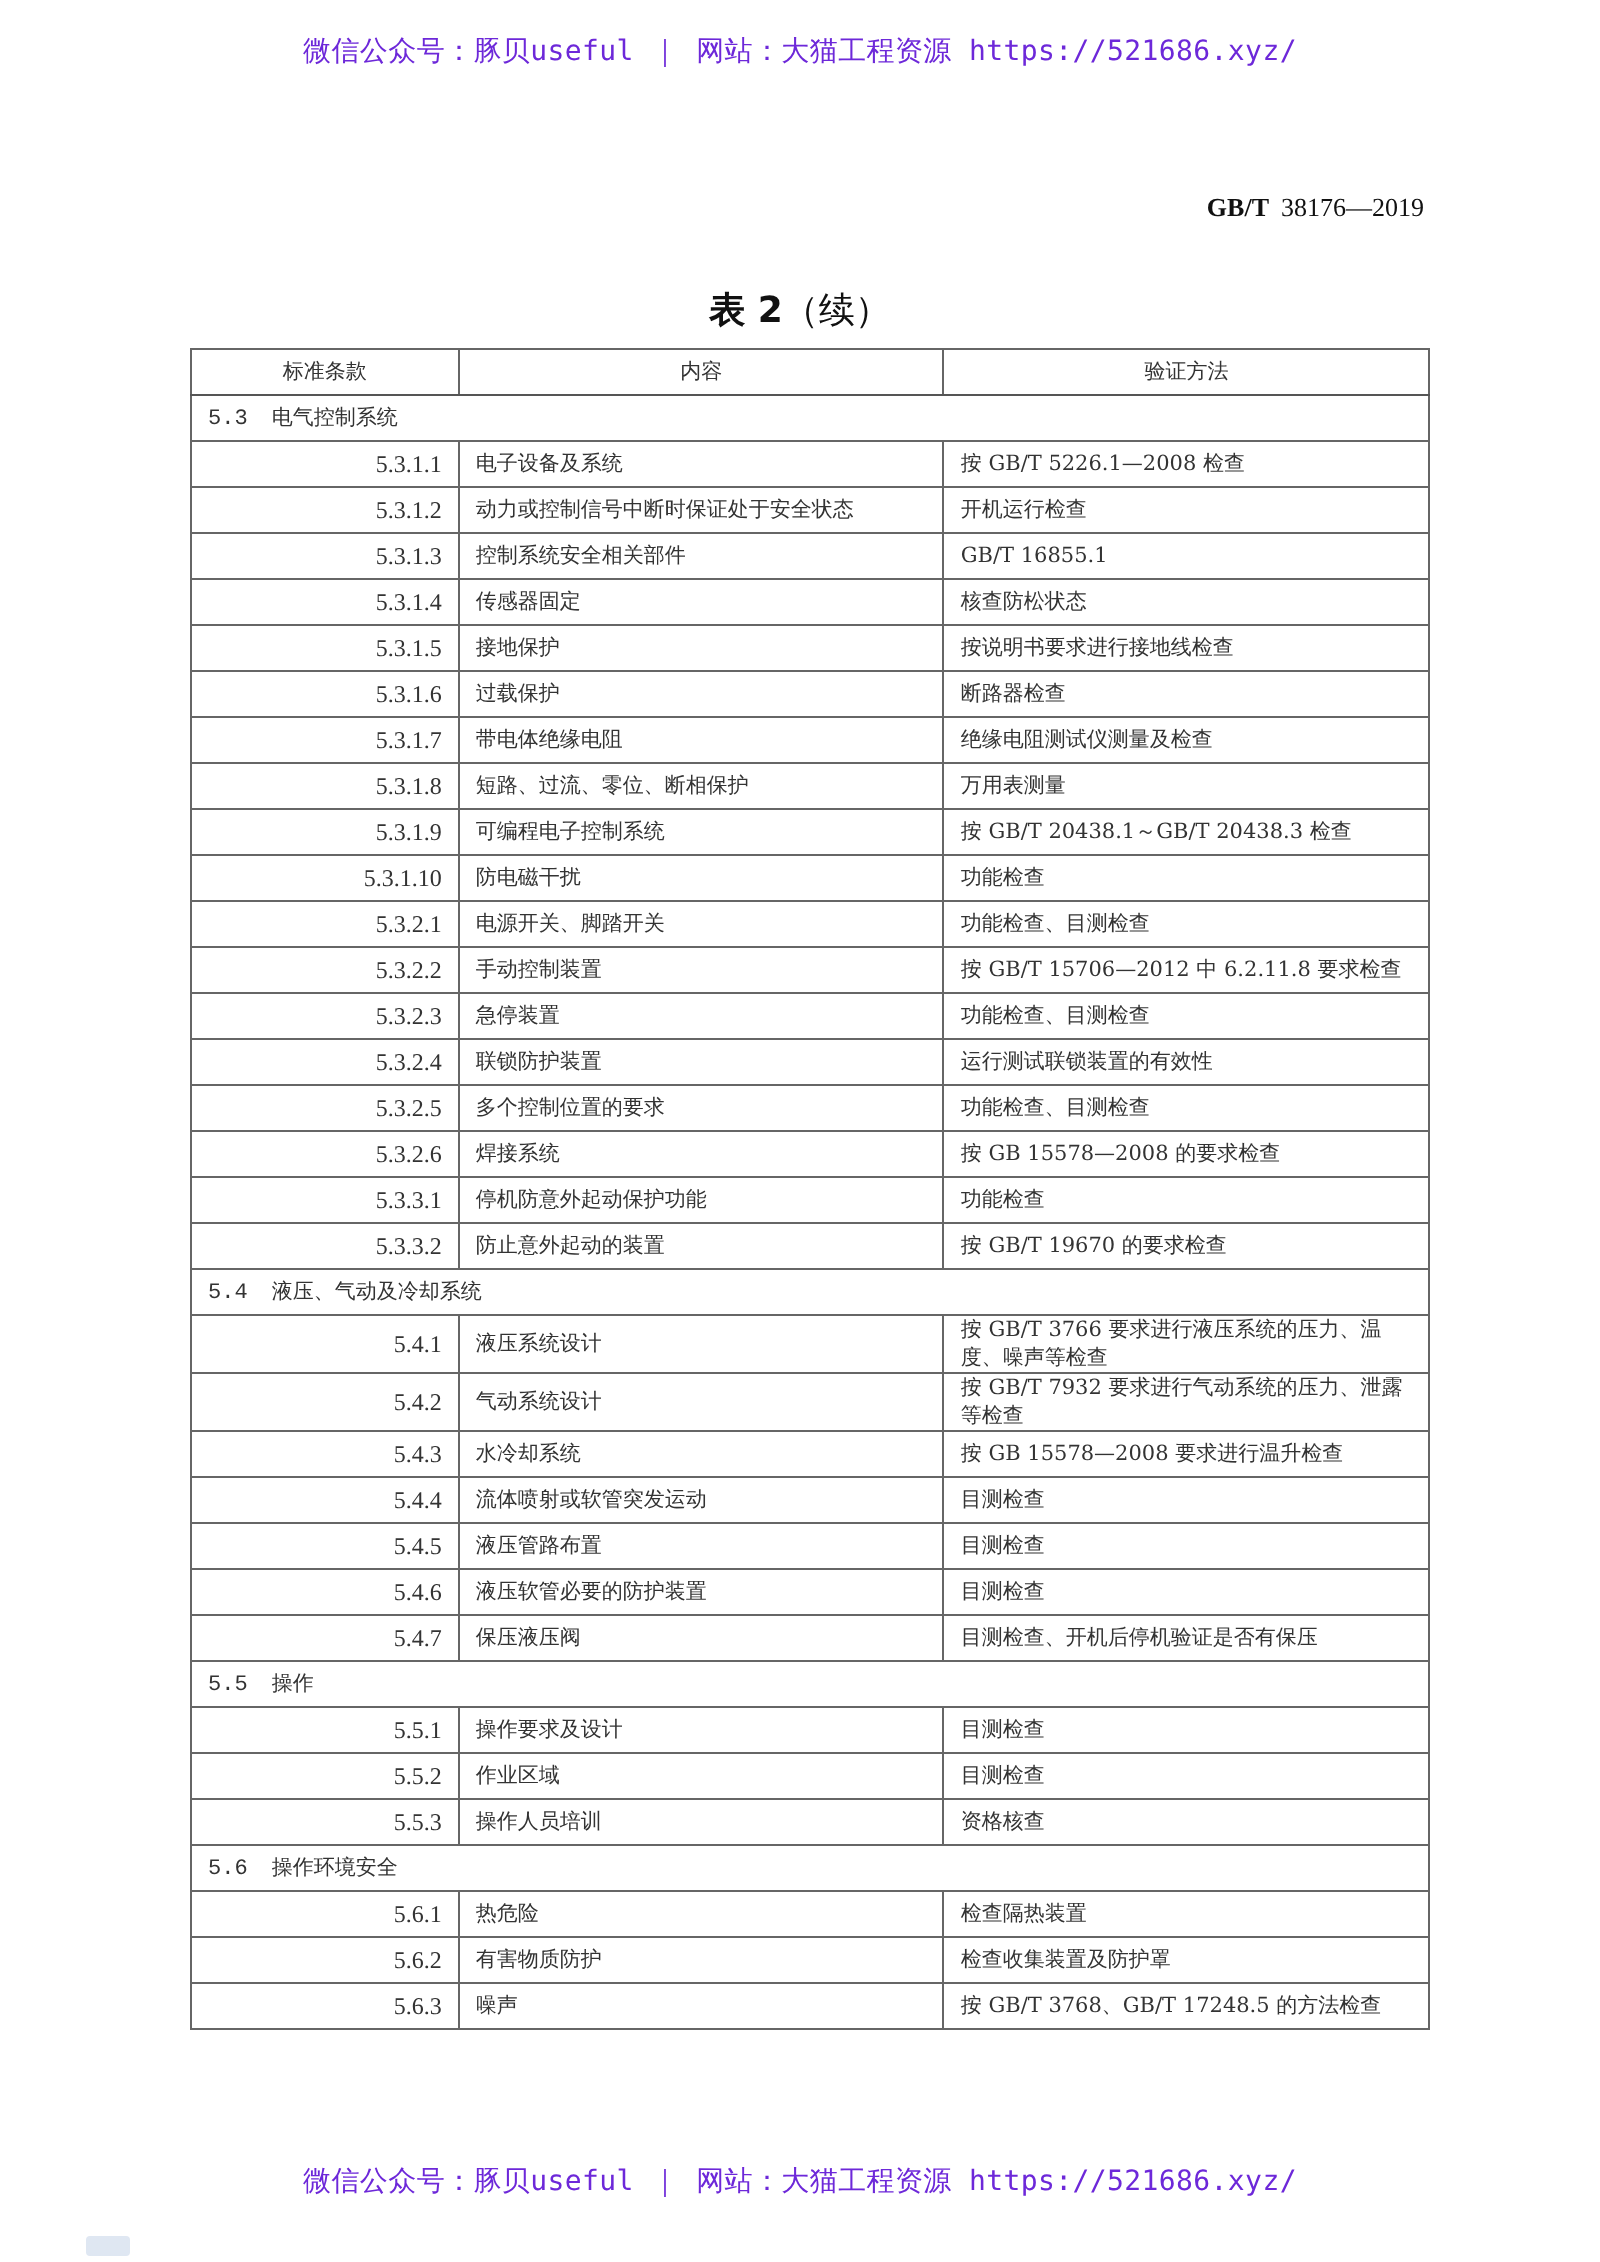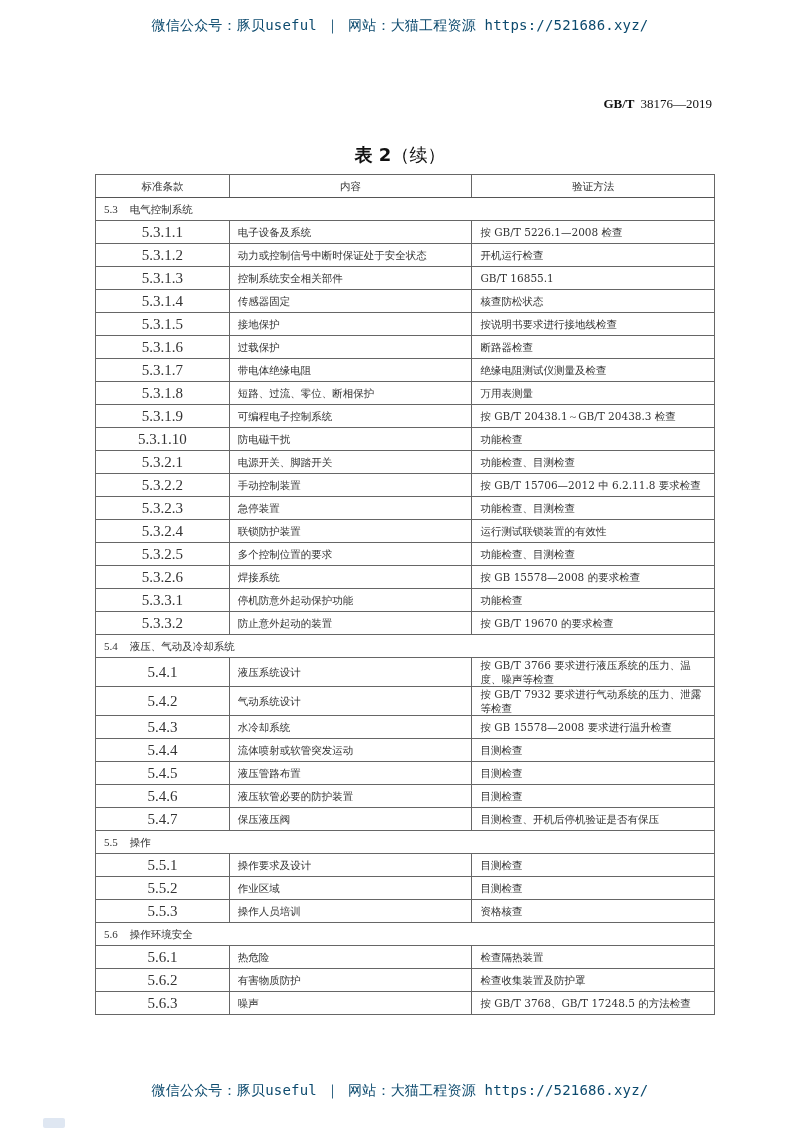--- a/index.html
+++ b/index.html
@@ -3,21 +3,21 @@
 <meta charset="utf-8">
 <style>
   html, body { margin: 0; padding: 0; background: #ffffff; }
   body {
     width: 800px; height: 1131px; position: relative; overflow: hidden;
     font-family: "DejaVu Serif", "Liberation Serif", serif; color: #222;
   }
   .watermark {
     position: absolute; left: 0; width: 800px; text-align: center;
     font-family: "DejaVu Sans Mono", "Liberation Mono", monospace;
-    font-size: 14px; color: #0c4a6e; letter-spacing: 0.2px;
+    font-size: 14px; color: #6d28d9; letter-spacing: 0.2px;
   }
   .watermark.top { top: 17px; }
   .watermark.bottom { top: 1082px; }
   .std-code {
     position: absolute; top: 96px; right: 88px;
     font-family: "Liberation Serif", serif; font-size: 13px; color: #111; margin-left: 12px;
   }
   .std-code b { font-weight: bold; margin-right: 6px; }
   .table-title {
     position: absolute; top: 143px; left: 0; width: 800px; text-align: center;
@@ -30,23 +30,23 @@
     font-size: 10.5px; color: #333;
   }
   table.main td, table.main th {
     border: 1px solid #666; padding: 0 8px; height: 22px; line-height: 14px;
     font-weight: normal;
   }
   table.main th { text-align: center; height: 22px; border-bottom: 1px solid #555; }
   col.c1 { width: 134px; }
   col.c2 { width: 243px; }
   col.c3 { width: 243px; }
-  td.clause { text-align: center; font-family: "Liberation Serif", serif; font-size: 15px; }
+  td.clause { text-align: right; font-family: "Liberation Serif", serif; font-size: 12px; }
   td.section { padding-left: 6px; height: 22px; }
-  td.section .num { font-family: Liberation Serif, serif; margin-right: 12px; font-size: 11px; }
+  td.section .num { font-family: Liberation Mono, monospace; margin-right: 12px; font-size: 11px; }
   td.tall { height: 38px; line-height: 18px; }
   .corner-mark {
     position: absolute; left: 43px; top: 1118px; width: 22px; height: 10px;
     background: #dfe7f2; border-radius: 2px;
   }
 </style>
 </head>
 <body>
 
 <div class="watermark top">微信公众号：豚贝useful ｜ 网站：大猫工程资源 https://521686.xyz/</div>

